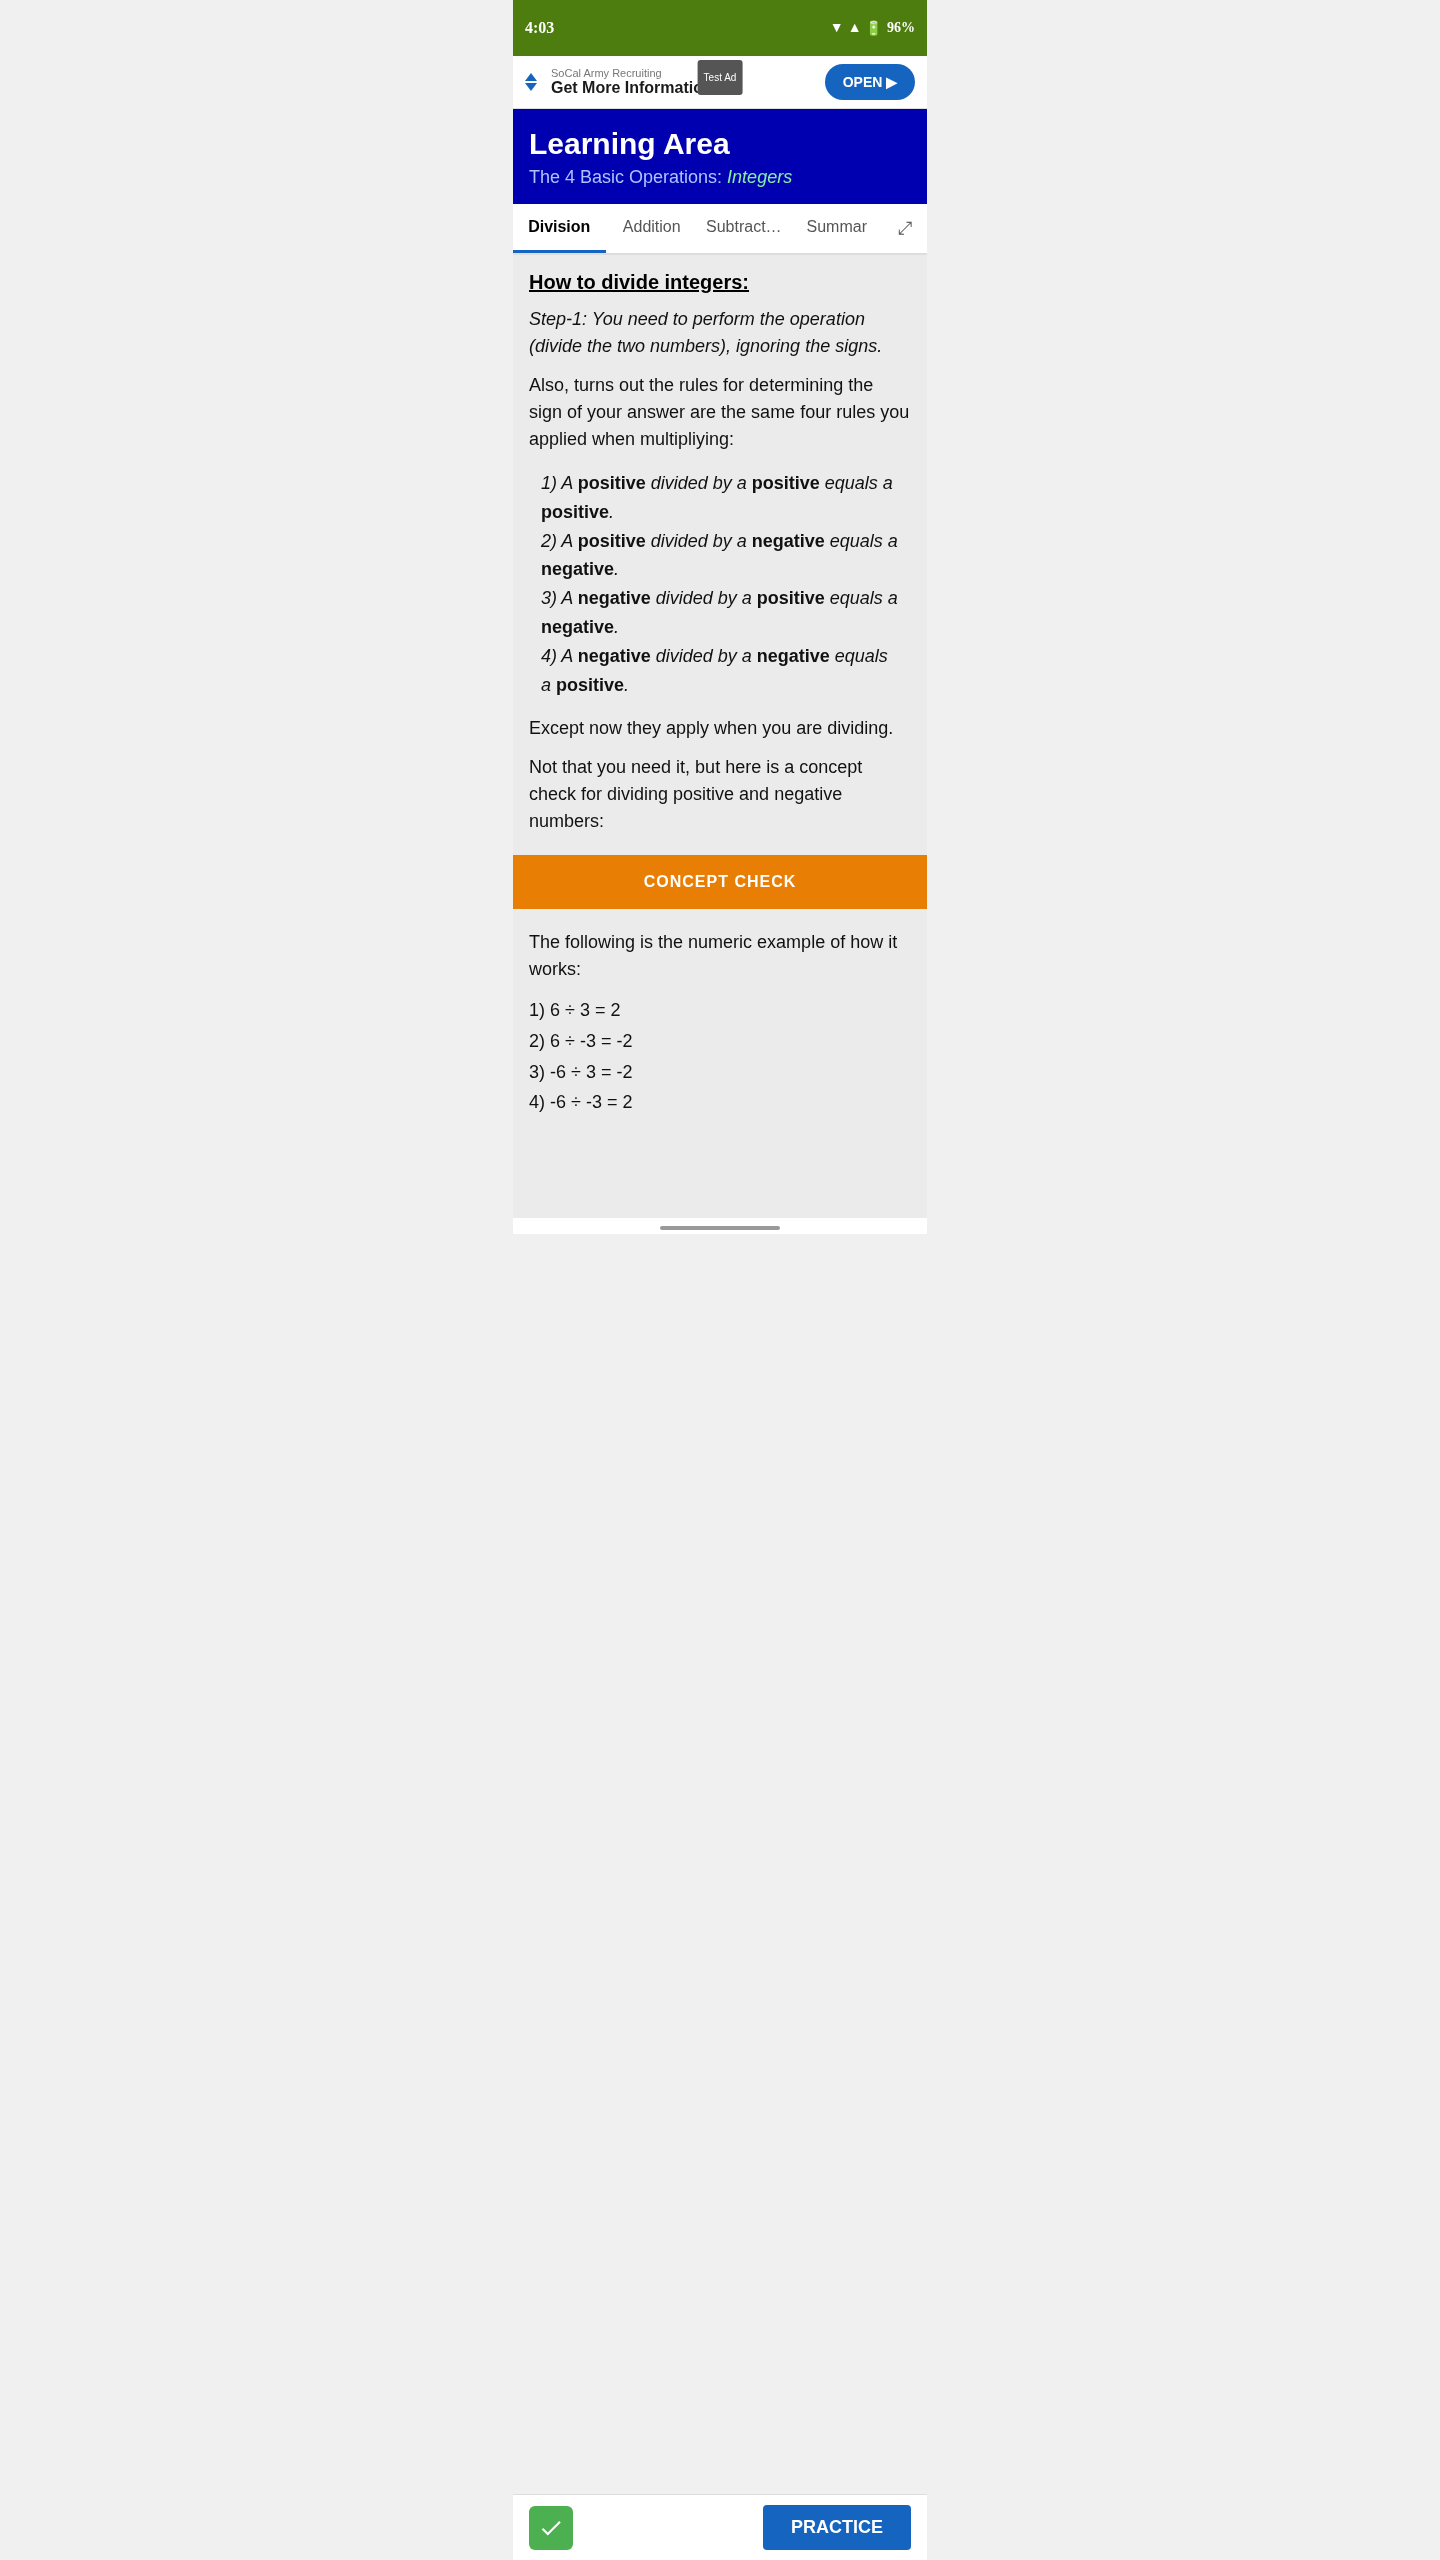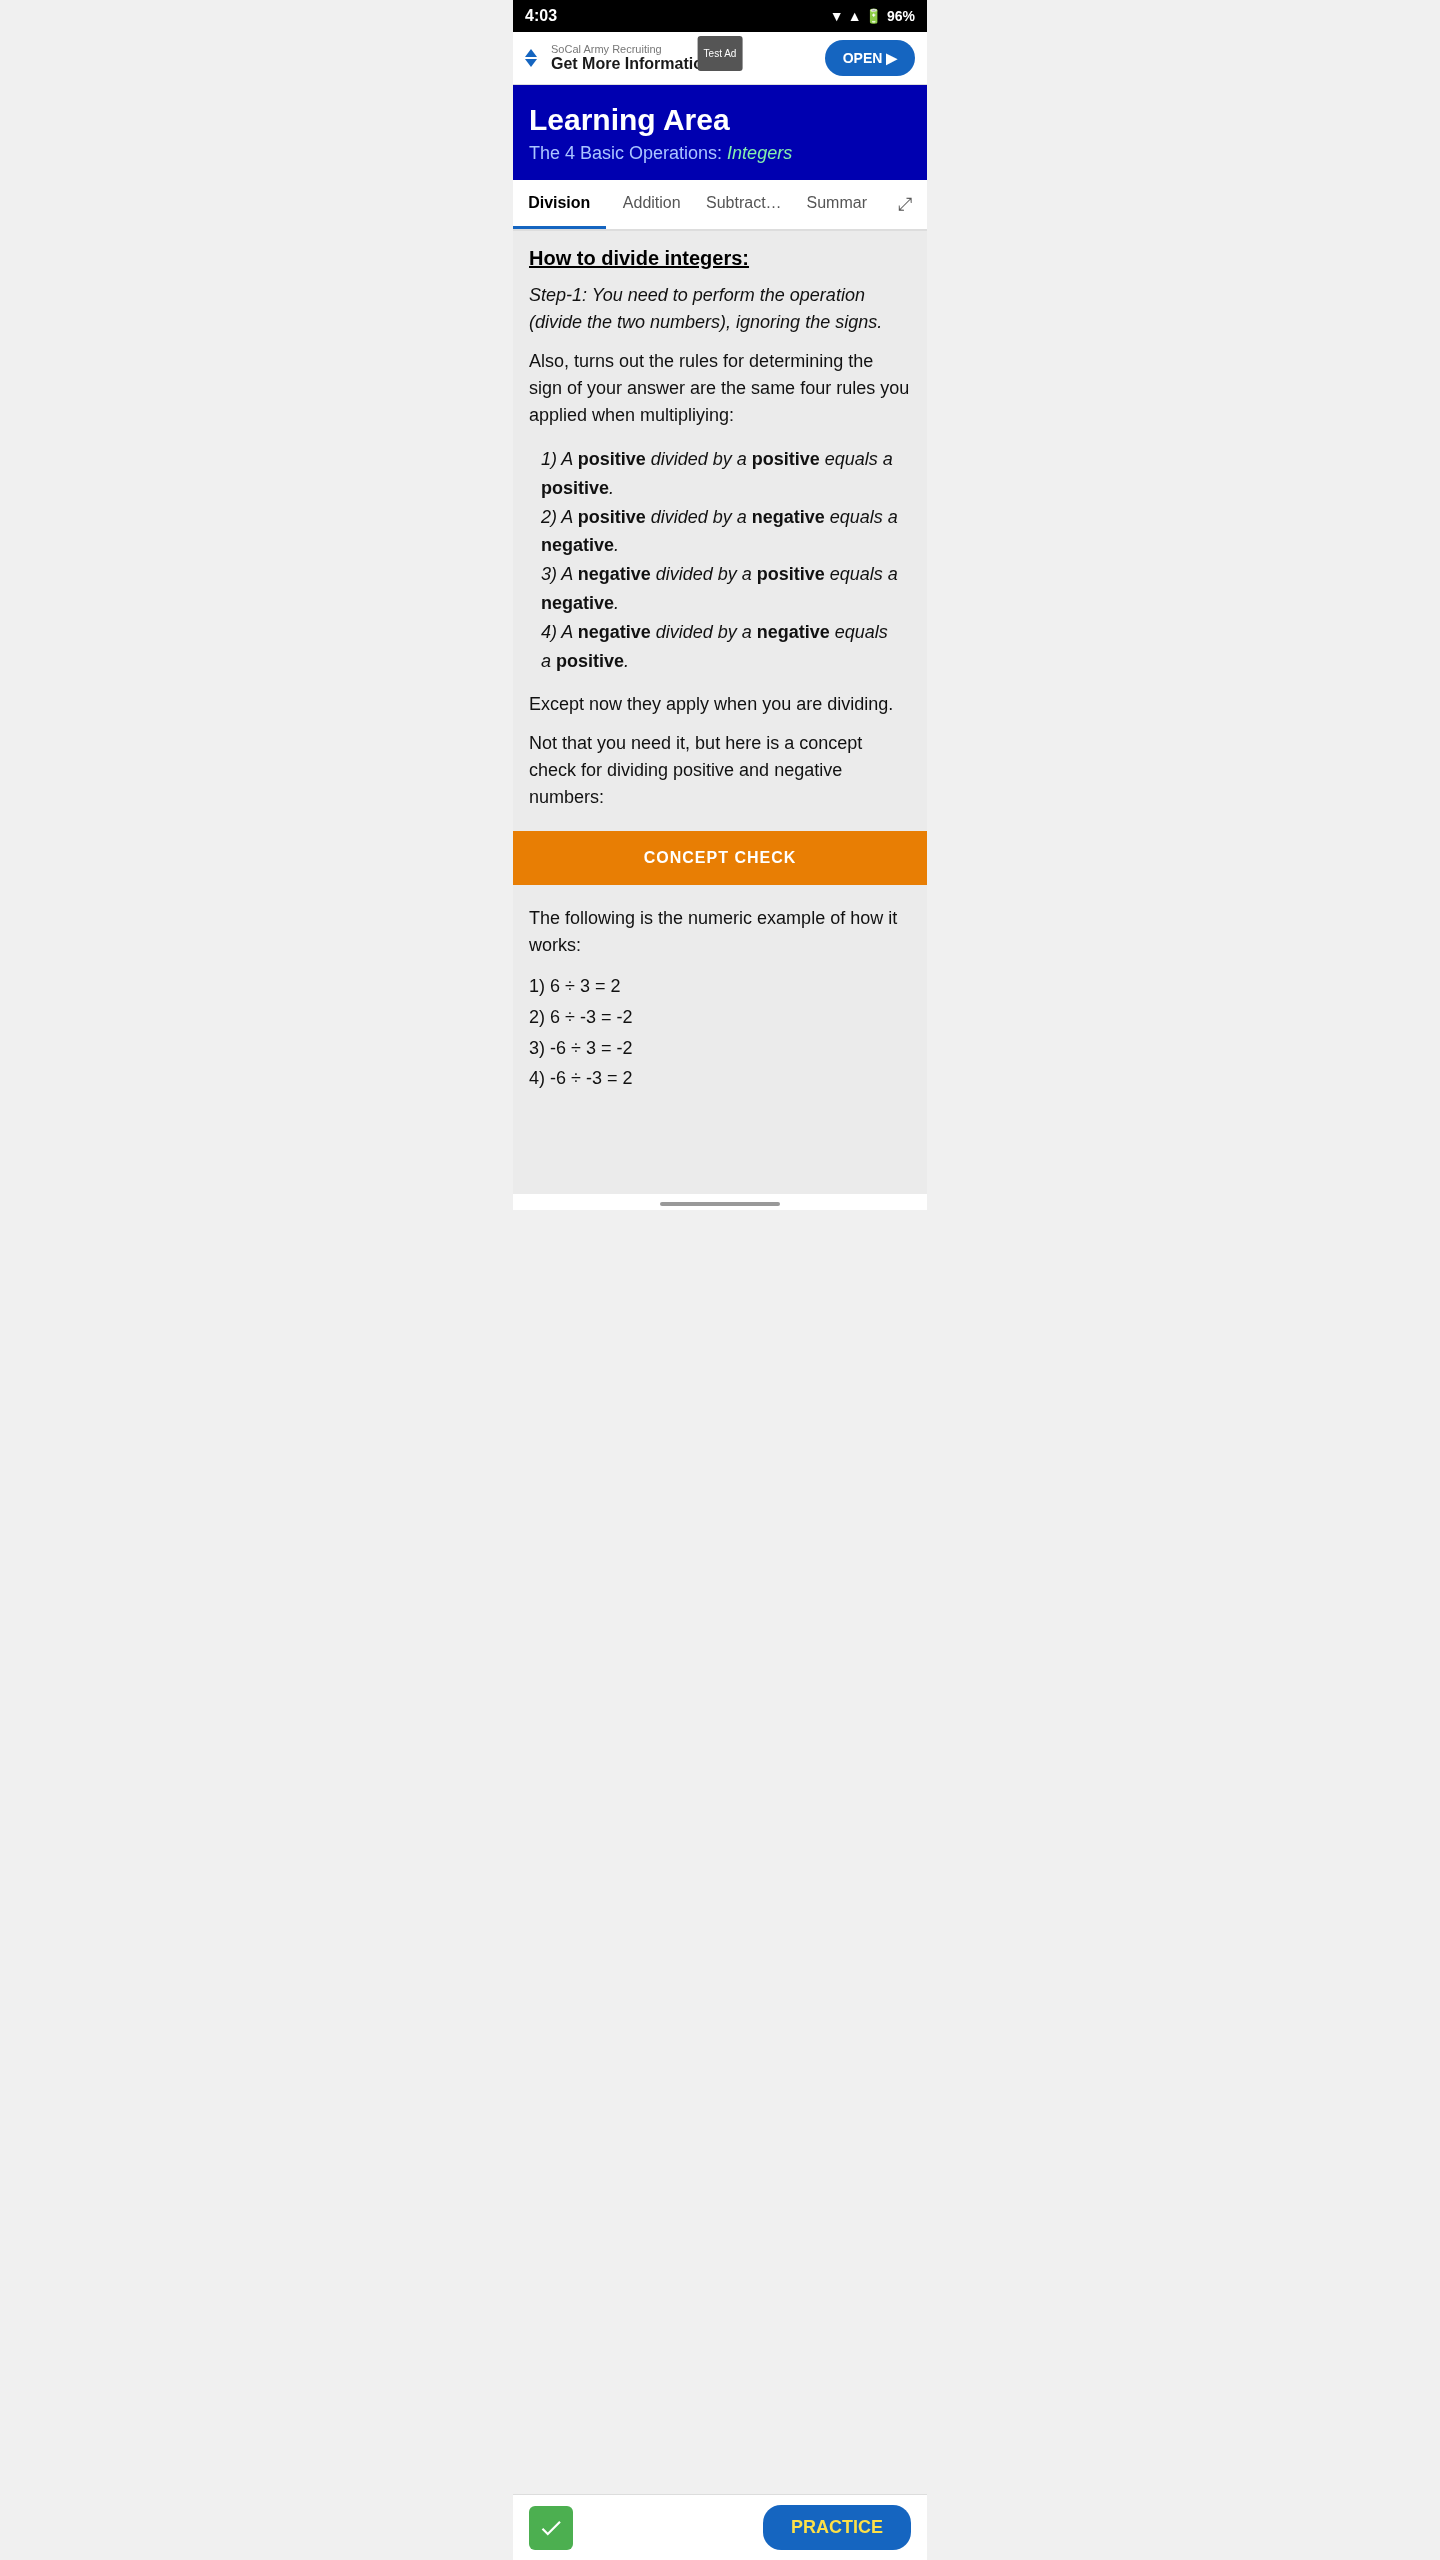--- a/index.html
+++ b/index.html
@@ -8,27 +8,28 @@
     body {
       font-family: Arial, sans-serif;
       background: #f0f0f0;
       width: 414px;
       margin: 0 auto;
       position: relative;
     }
 
     
     .status-bar {
-      background: #000000;
+      background: #4d7c0f;
       color: white;
       display: flex;
       justify-content: space-between;
       align-items: center;
       padding: 6px 12px;
-      height: 32px;
+      height: 56px;
+      font-family: Liberation Serif, serif;
     }
     .status-left {
       font-size: 16px;
       font-weight: bold;
     }
     .status-right {
       display: flex;
       align-items: center;
       gap: 4px;
       font-size: 14px;
@@ -245,23 +246,23 @@
       align-items: center;
       justify-content: center;
     }
     .check-icon svg {
       width: 26px;
       height: 26px;
       fill: white;
     }
     .practice-btn {
       background: #1565C0;
-      color: #fde047;
+      color: #ffffff;
       border: none;
-      border-radius: 18px;
+      border-radius: 4px;
       padding: 12px 28px;
       font-size: 18px;
       font-weight: bold;
       cursor: pointer;
     }
 
     
     .home-indicator {
       background: white;
       display: flex;

